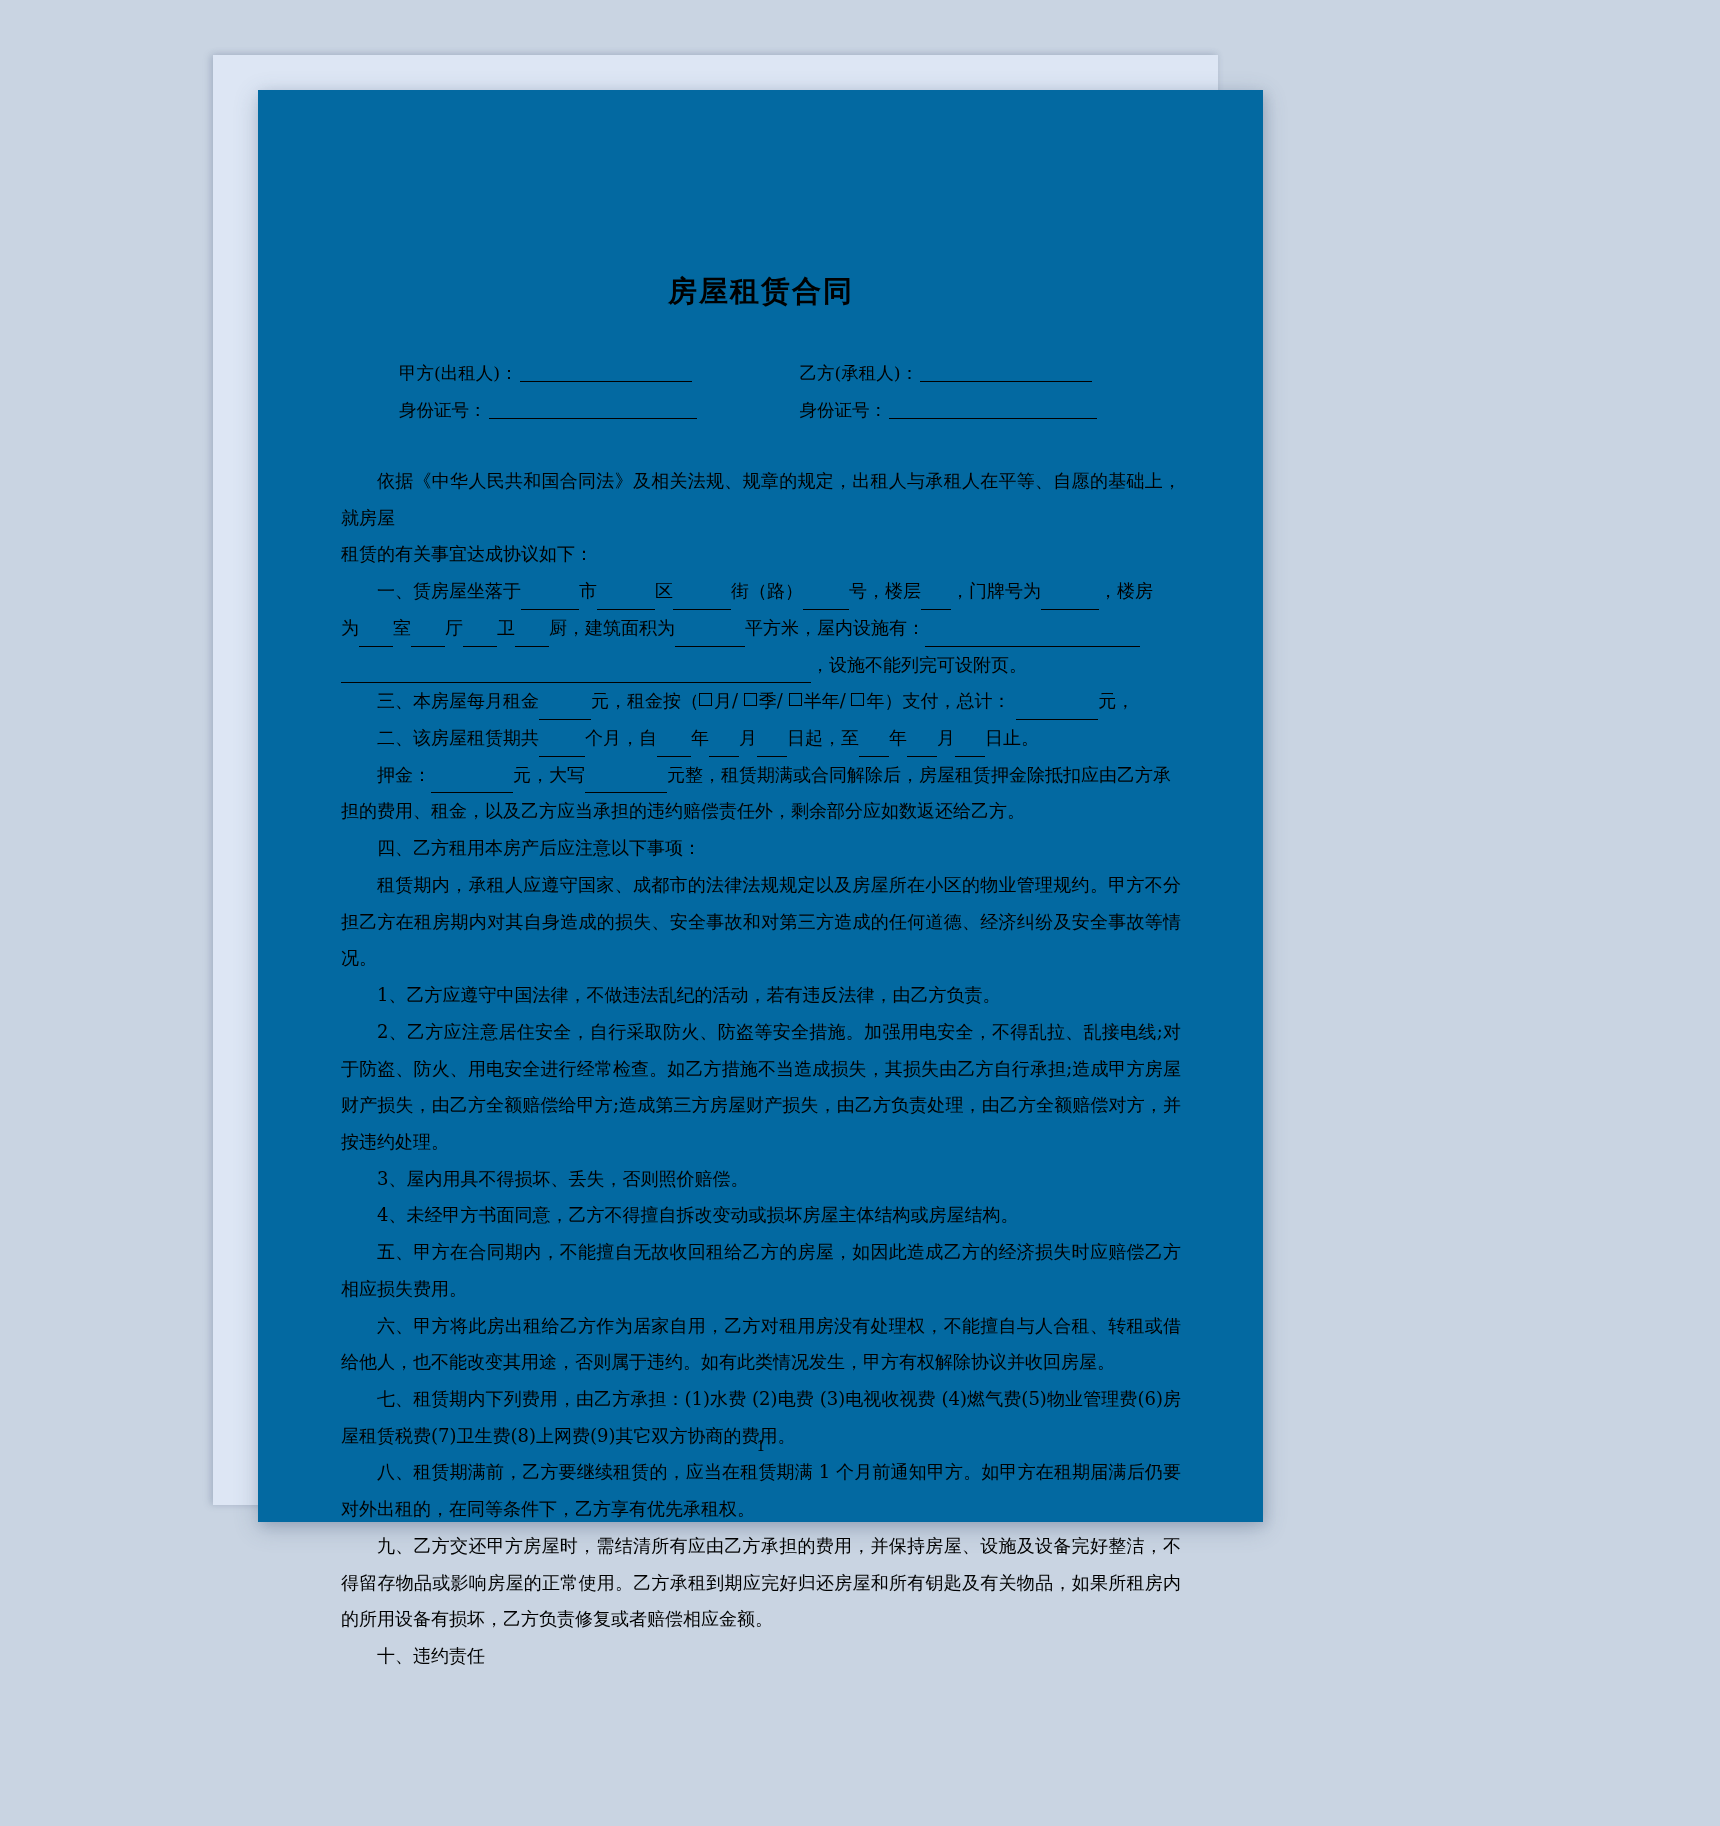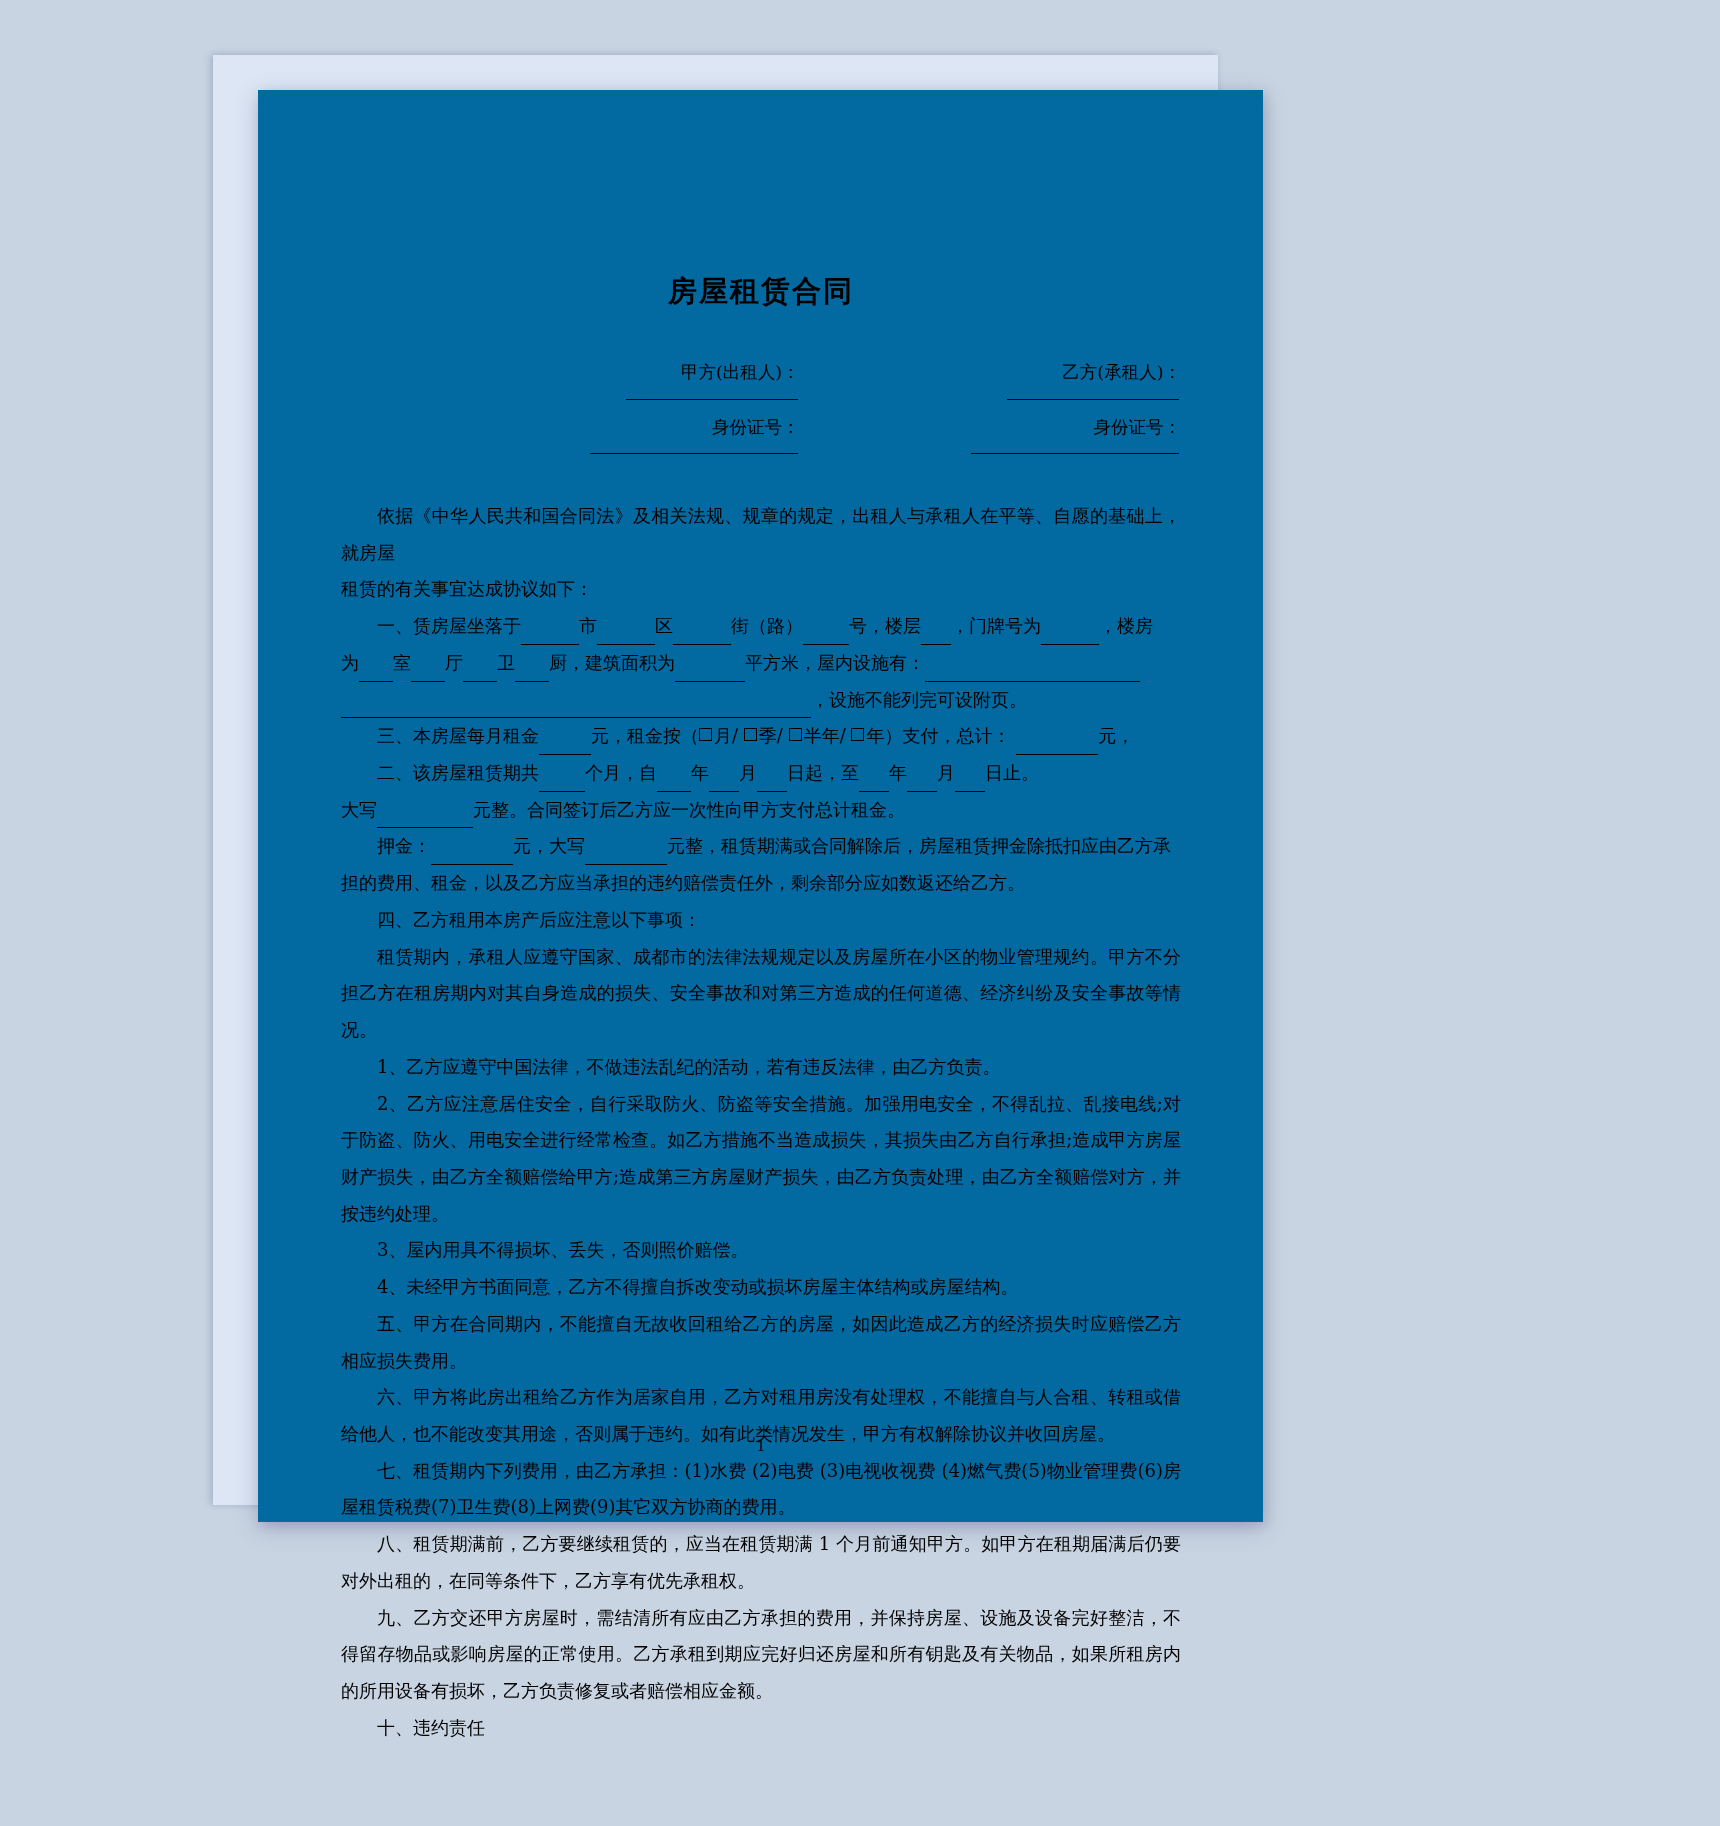--- a/index.html
+++ b/index.html
@@ -70,21 +70,20 @@
   }
   .party-row {
     display: flex;
     margin-bottom: 19px;
     padding-left: 58px;
   }
   .party-col {
     display: flex;
     align-items: flex-end;
     white-space: nowrap;
-    flex-direction: column;
   }
   .party-col.left { width: 420px; }
   .party-col.right { width: 400px; }
   .party-label { flex: none; }
   .ul {
     display: inline-block;
     border-bottom: 1.3px solid #000;
     height: 17px;
     vertical-align: bottom;
     margin: 0 2px;
@@ -179,21 +178,20 @@
         <p class="indent"><span>一、赁房屋坐落于</span><span class="ul-i w58"></span><span>市</span><span class="ul-i w58"></span><span>区</span><span class="ul-i w58"></span><span>街（路）</span><span class="ul-i w46"></span><span>号，楼层</span><span class="ul-i w30"></span><span>，门牌号为</span><span class="ul-i w58"></span><span>，楼房</span></p>
 
         <p><span>为</span><span class="ul-i w34"></span><span>室</span><span class="ul-i w34"></span><span>厅</span><span class="ul-i w34"></span><span>卫</span><span class="ul-i w34"></span><span>厨，建筑面积为</span><span class="ul-i w70"></span><span>平方米，屋内设施有：</span><span class="ul-i w215"></span></p>
 
         <p><span class="ul-i w470"></span><span>，设施不能列完可设附页。</span></p>
 
         <p class="indent"><span>三、本房屋每月租金</span><span class="ul-i w52"></span><span>元，租金按（</span><span class="checkbox"></span><span>月/</span>&nbsp;<span class="checkbox"></span><span>季/</span>&nbsp;<span class="checkbox"></span><span>半年/</span>&nbsp;<span class="checkbox"></span><span>年）支付，总计：</span>&nbsp;<span class="ul-i w82"></span><span>元，</span></p>
 
         <p class="indent"><span>二、该房屋租赁期共</span><span class="ul-i w46"></span><span>个月，自</span><span class="ul-i w34"></span><span>年</span><span class="ul-i w30"></span><span>月</span><span class="ul-i w30"></span><span>日起，至</span><span class="ul-i w30"></span><span>年</span><span class="ul-i w30"></span><span>月</span><span class="ul-i w30"></span><span>日止。</span></p>
 
-        <p><span>大写</span><span class="ul-i w96"></span><span>元整。合同签订后乙方应一次性向甲方支付总计租金。</span></p>
 
         <p class="indent"><span>押金：</span><span class="ul-i w82"></span><span>元，大写</span><span class="ul-i w82"></span><span>元整，租赁期满或合同解除后，房屋租赁押金除抵扣应由乙方承</span></p>
 
         <p>担的费用、租金，以及乙方应当承担的违约赔偿责任外，剩余部分应如数返还给乙方。</p>
 
         <p class="indent">四、乙方租用本房产后应注意以下事项：</p>
         <p class="indent">租赁期内，承租人应遵守国家、成都市的法律法规规定以及房屋所在小区的物业管理规约。甲方不分担乙方在租房期内对其自身造成的损失、安全事故和对第三方造成的任何道德、经济纠纷及安全事故等情况。</p>
         <p class="indent">1、乙方应遵守中国法律，不做违法乱纪的活动，若有违反法律，由乙方负责。</p>
         <p class="indent">2、乙方应注意居住安全，自行采取防火、防盗等安全措施。加强用电安全，不得乱拉、乱接电线;对于防盗、防火、用电安全进行经常检查。如乙方措施不当造成损失，其损失由乙方自行承担;造成甲方房屋财产损失，由乙方全额赔偿给甲方;造成第三方房屋财产损失，由乙方负责处理，由乙方全额赔偿对方，并按违约处理。</p>
         <p class="indent">3、屋内用具不得损坏、丢失，否则照价赔偿。</p>

